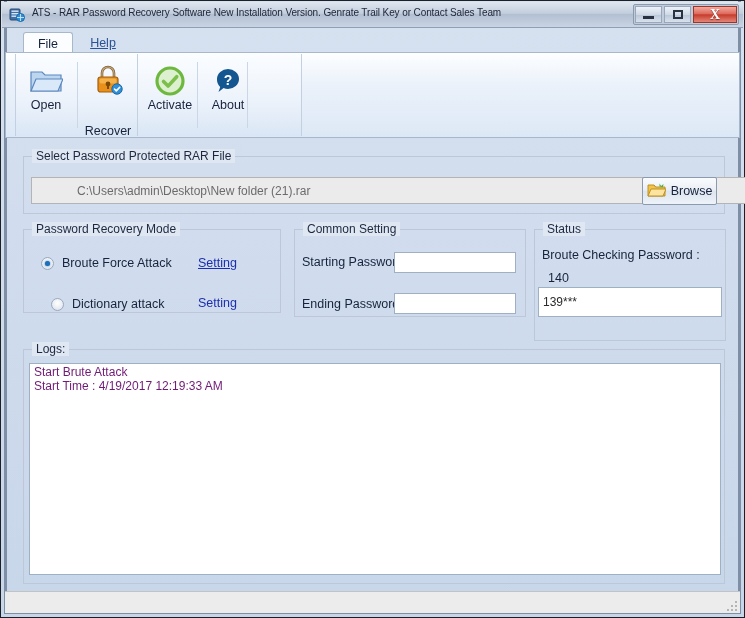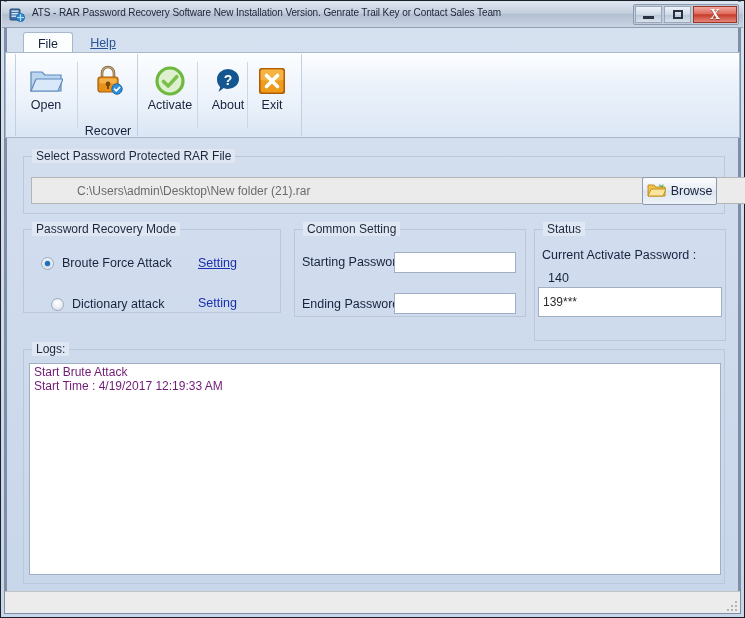--- a/index.html
+++ b/index.html
@@ -403,31 +403,20 @@
       <div class="tbtn" style="left:60px;">
         <span class="glyph">
           <svg width="30" height="30" viewBox="0 0 30 30">
             <path d="M15 3a11 10 0 0 1 0 20c-1.6 0-3.1-.3-4.4-.9L5.5 26l1.7-5.1A9.8 9.8 0 0 1 4 13 11 10 0 0 1 15 3z" fill="#14568f"></path>
             <text x="15" y="19" font-family="Liberation Sans, sans-serif" font-size="14" font-weight="bold" fill="#ffffff" text-anchor="middle">?</text>
           </svg>
         </span>
         <span class="lbl">About</span>
       </div>
       <div class="sep" style="left:109px;"></div>
-      <div class="tbtn" style="left:108px; width:52px;">
-        <span class="glyph">
-          <svg width="30" height="30" viewBox="0 0 30 30">
-            <rect x="2" y="2" width="26" height="26" rx="2.5" fill="#b45c05"></rect>
-            <rect x="3.6" y="3.6" width="22.8" height="22.8" rx="2" fill="#ef9b1b"></rect>
-            <rect x="3.6" y="3.6" width="22.8" height="11" rx="2" fill="#f7b94a" opacity="0.8"></rect>
-            <path d="M9.5 9.5l11 11M20.5 9.5l-11 11" stroke="#ffffff" stroke-width="3.6" stroke-linecap="round"></path>
-          </svg>
-        </span>
-        <span class="lbl">Exit</span>
-      </div>
     </div>
   </div>
 
   <div class="gbox" style="left:22px; top:155px; width:702px; height:58px;">
     <span class="cap">Select Password Protected RAR File</span>
   </div>
   <input class="tbox readonly" type="text" readonly="" style="left: 30px; top: 176px; width: 720px; height: 27px; padding-left: 45px;" value="C:\Users\admin\Desktop\New folder (21).rar">
   <div class="btn" style="left:641px; top:176px; width:75px; height:28px;">
     <span>
       <svg width="19" height="16" viewBox="0 0 19 16">
@@ -459,21 +448,21 @@
     <span class="cap">Common Setting</span>
   </div>
   <span class="lbl-static" style="left:301px; top:254px;">Starting Password :</span>
   <input class="tbox" type="text" style="left: 393px; top: 251px; width: 122px; height: 21px;" value="">
   <span class="lbl-static" style="left:301px; top:296px;">Ending Password :</span>
   <input class="tbox" type="text" style="left: 393px; top: 292px; width: 122px; height: 21px;" value="">
 
   <div class="gbox" style="left:533px; top:228px; width:192px; height:112px;">
     <span class="cap">Status</span>
   </div>
-  <span class="lbl-static" style="left:541px; top:247px;">Current Activate Password :</span>
+  <span class="lbl-static" style="left:541px; top:247px;">Broute Checking Password :</span>
   <span class="lbl-static" style="left:547px; top:270px;">140</span>
   <input class="tbox" type="text" style="left: 537px; top: 286px; width: 184px; height: 30px;" value="139***">
 
   <div class="gbox" style="left:22px; top:348px; width:702px; height:235px;">
     <span class="cap">Logs:</span>
   </div>
   <div class="logbox" style="left:28px; top:362px; width:692px; height:212px;">
     <div class="logtext">Start Brute Attack
 Start Time : 4/19/2017 12:19:33 AM</div>
   </div>

